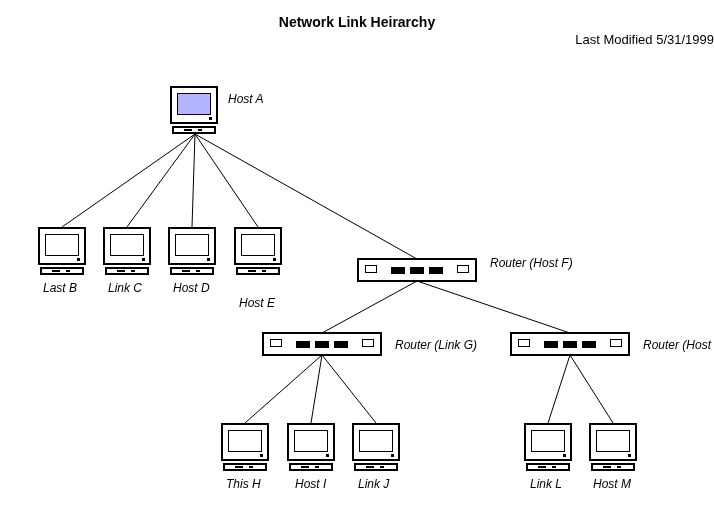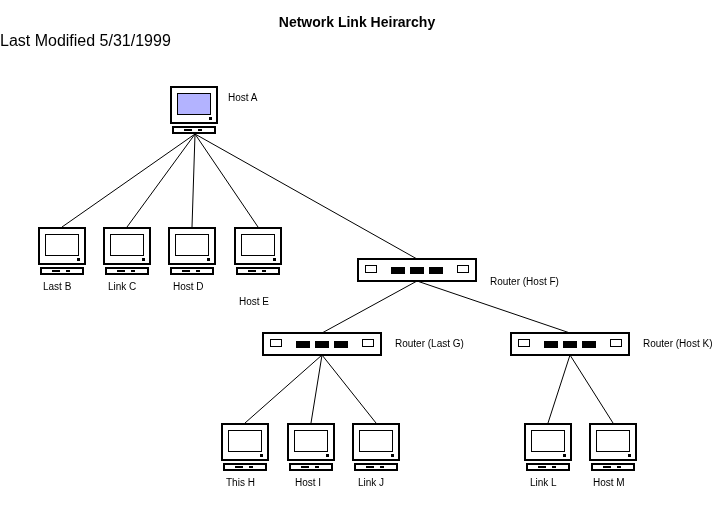--- a/index.html
+++ b/index.html
@@ -19,36 +19,37 @@
   .title {
     position: absolute;
     width: 100%;
     text-align: center;
     font-weight: bold;
     font-size: 14px;
   }
   .subtitle {
     position: absolute;
     width: 100%;
-    text-align: left;
-    font-size: 16px;
+    text-align: right;
+    font-size: 13px;
   }
   svg.links {
     position: absolute;
     left: 0; top: 0;
     width: 714px;
     height: 509px;
   }
   .node {
     position: absolute;
   }
   .lbl {
     position: absolute;
-    font-size: 10px;
+    font-size: 12px;
     white-space: pre;
+    font-style: italic;
   }
   
   .pc {
     width: 48px;
   }
   .pc .crt {
     width: 48px;
     height: 38px;
     border: 2px solid #000;
     box-sizing: border-box;
@@ -212,34 +213,34 @@
     <div class="router">
       <div class="led l1"></div>
         <div class="led l2"></div>
       <div class="bars">
           <span></span>
           <span></span>
           <span></span>
         </div>
     </div>
   </div>
-  <div class="lbl" style="left:490px; top:276px">Router (Host F)</div>
+  <div class="lbl" style="left:490px; top:256px">Router (Host F)</div>
 
   <div class="node" style="left:262px; top:332px">
     <div class="router">
       <div class="led l1"></div>
         <div class="led l2"></div>
       <div class="bars">
           <span></span>
           <span></span>
           <span></span>
         </div>
     </div>
   </div>
-  <div class="lbl" style="left:395px; top:338px">Router (Last G)</div>
+  <div class="lbl" style="left:395px; top:338px">Router (Link G)</div>
 
   <div class="node" style="left:510px; top:332px">
     <div class="router">
       <div class="led l1"></div>
         <div class="led l2"></div>
       <div class="bars">
           <span></span>
           <span></span>
           <span></span>
         </div>

